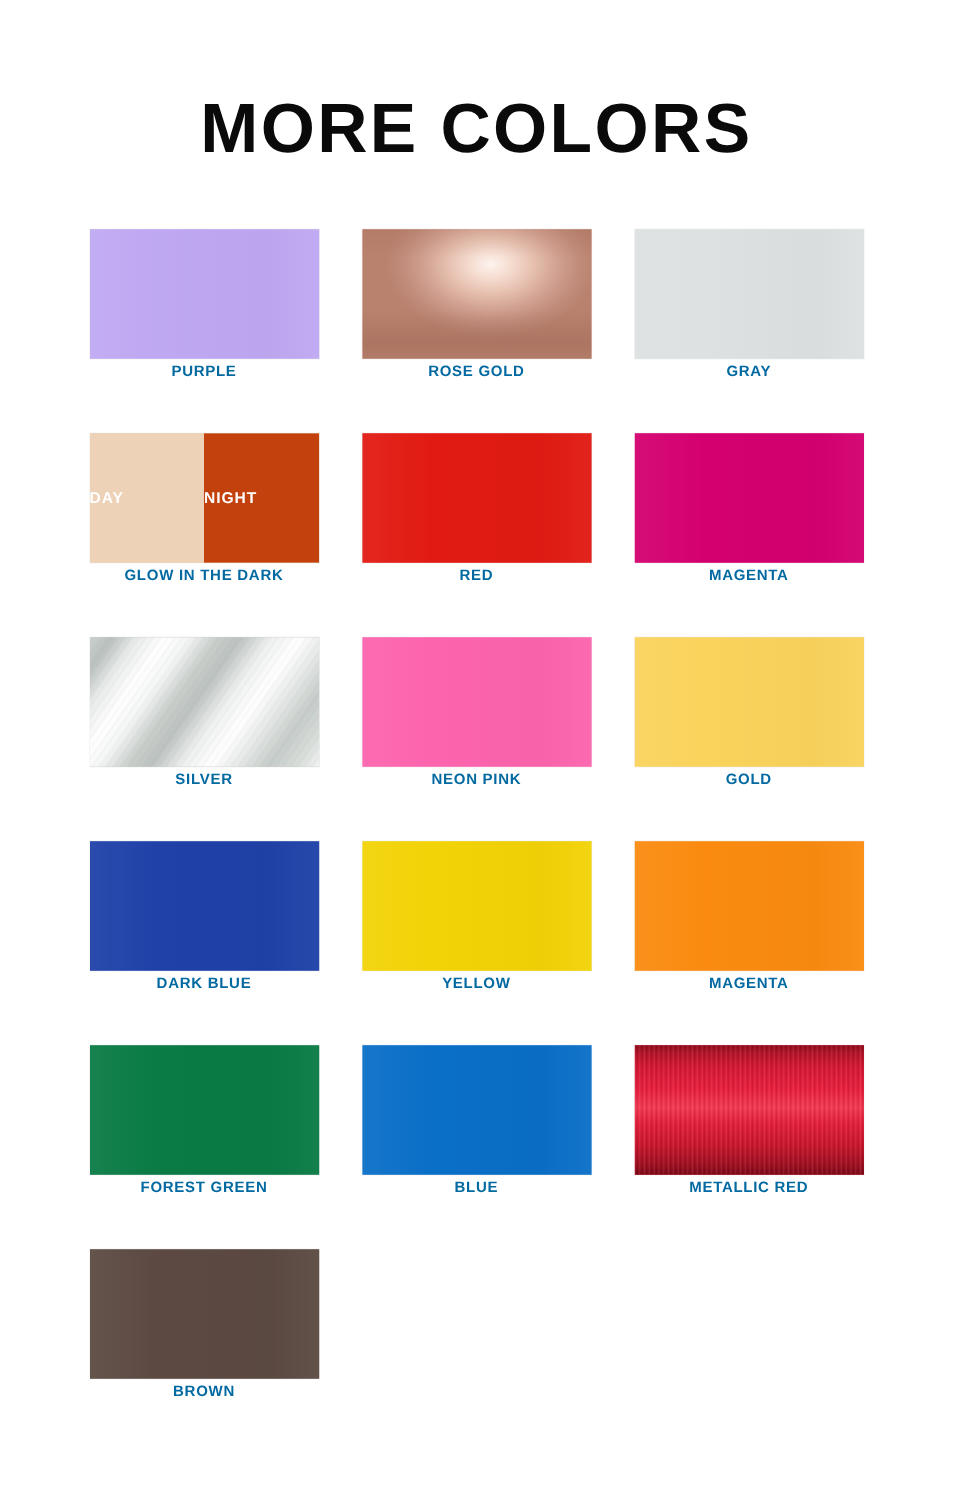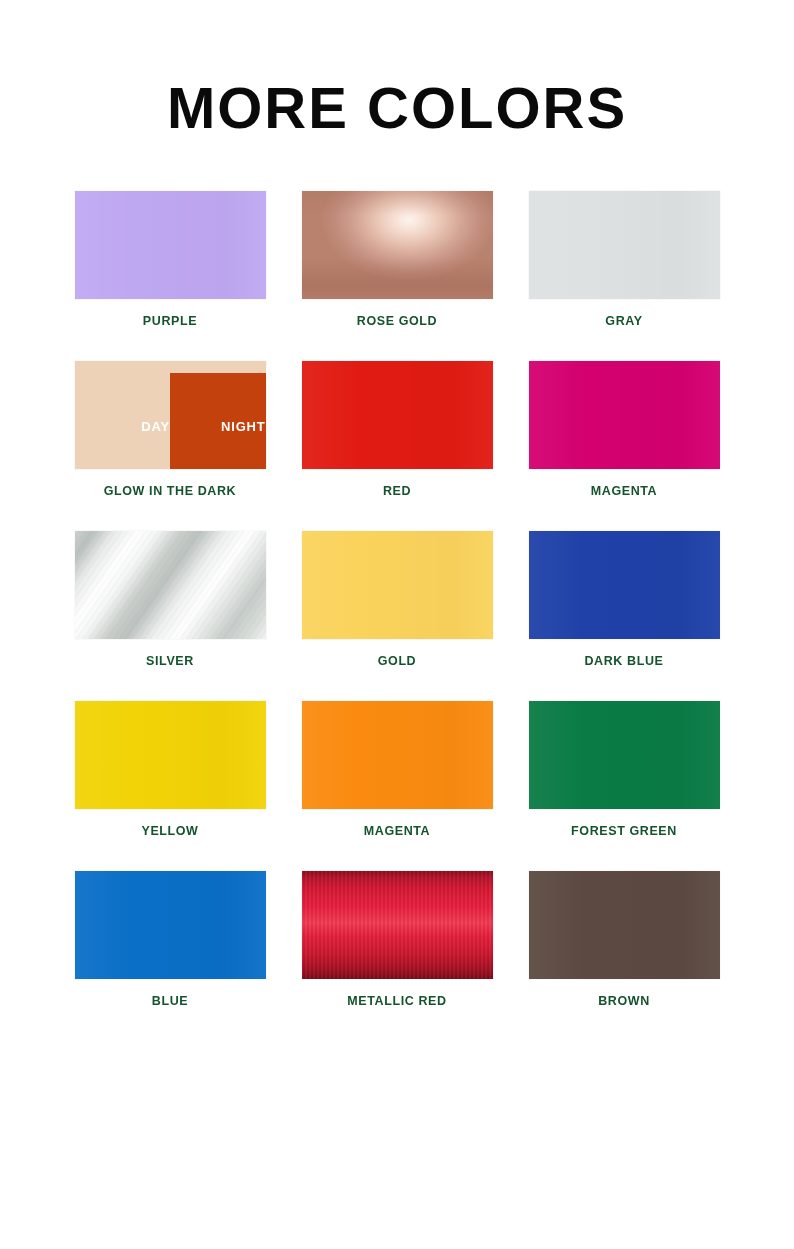--- a/index.html
+++ b/index.html
@@ -59,39 +59,39 @@
 
   .swatch-box {
     width: 191px;
     height: 108px;
     position: relative;
     overflow: hidden;
     box-shadow: 0 0 0 0.5px rgba(0,0,0,0.06);
   }
 
   .swatch-label {
-    margin-top: 15px;
+    margin-top: 3px;
     font-family: "Liberation Sans", sans-serif;
     font-weight: bold;
     font-size: 12.5px;
     letter-spacing: 0.6px;
-    color: #14532d;
+    color: #0369a1;
     text-align: center;
     white-space: nowrap;
   }
 
   
   .split-half {
     position: absolute;
-    top: 12px;
+    top: 0;
     height: 100%;
     width: 50%;
     display: flex;
     align-items: center;
-    justify-content: flex-end;
+    justify-content: flex-start;
   }
   .split-half.left  { left: 0; }
   .split-half.right { right: 0; }
   .split-text {
     font-family: "Liberation Sans", sans-serif;
     font-weight: bold;
     font-size: 13px;
     letter-spacing: 0.8px;
     color: #ffffff;
   }
@@ -236,20 +236,26 @@
         <div class="swatch-label">MAGENTA</div>
       </div>
       <div class="swatch-cell">
         <div class="swatch-box" style="background: rgb(200, 204, 201);">
           <div class="tex tex-silver"></div>
           <div class="tex tex-silver-grain"></div>
         </div>
         <div class="swatch-label">SILVER</div>
       </div>
       <div class="swatch-cell">
+        <div class="swatch-box" style="background: rgb(252, 100, 174);">
+          <div class="tex tex-flat-sheen"></div>
+        </div>
+        <div class="swatch-label">NEON PINK</div>
+      </div>
+      <div class="swatch-cell">
         <div class="swatch-box" style="background: rgb(250, 211, 92);">
           <div class="tex tex-flat-sheen"></div>
         </div>
         <div class="swatch-label">GOLD</div>
       </div>
       <div class="swatch-cell">
         <div class="swatch-box" style="background: rgb(31, 65, 168);">
           <div class="tex tex-flat-sheen"></div>
         </div>
         <div class="swatch-label">DARK BLUE</div>

